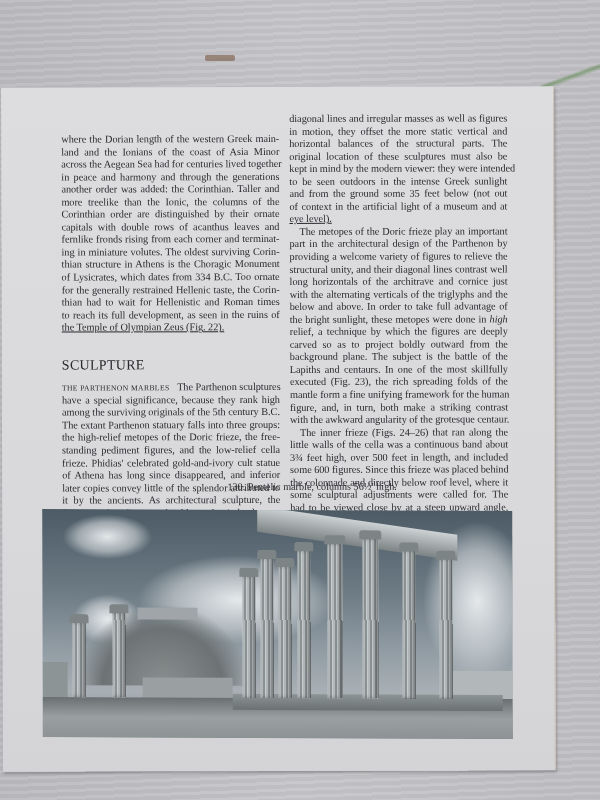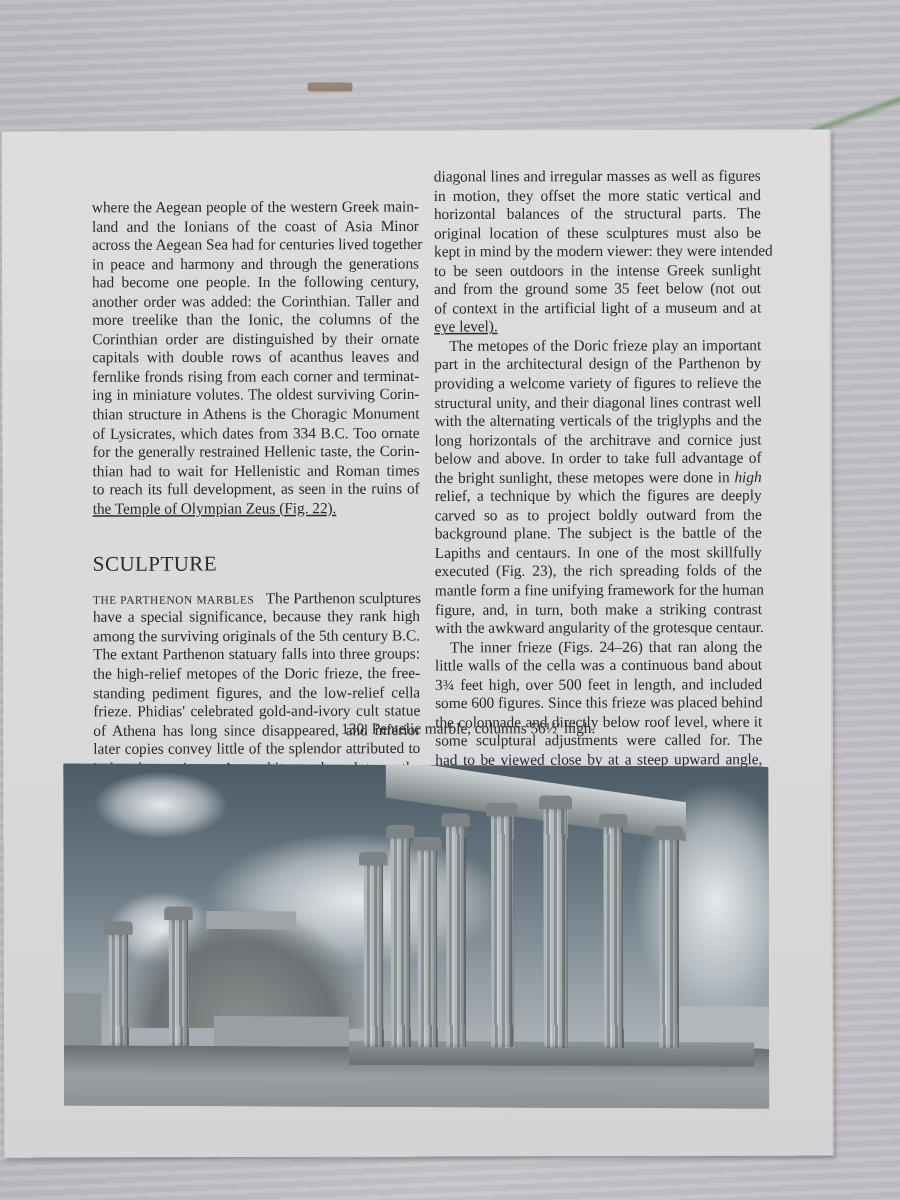--- a/index.html
+++ b/index.html
@@ -61,25 +61,24 @@
 </head>
 <body>
 
 <div class="table-surface"></div>
 <div class="stain"></div>
 <div class="leaf"></div>
 
 <div class="page">
 
   <div class="col col-left">
-    <span class="line">where the Aegean people of the western Greek main-</span>
+    <span class="line">where the Dorian length of the western Greek main-</span>
     <span class="line">land and the Ionians of the coast of Asia Minor</span>
     <span class="line">across the Aegean Sea had for centuries lived together</span>
     <span class="line">in peace and harmony and through the generations</span>
-    <span class="line">had become one people. In the following century,</span>
     <span class="line">another order was added: the Corinthian. Taller and</span>
     <span class="line">more treelike than the Ionic, the columns of the</span>
     <span class="line">Corinthian order are distinguished by their ornate</span>
     <span class="line">capitals with double rows of acanthus leaves and</span>
     <span class="line">fernlike fronds rising from each corner and terminat-</span>
     <span class="line">ing in miniature volutes. The oldest surviving Corin-</span>
     <span class="line">thian structure in Athens is the Choragic Monument</span>
     <span class="line">of Lysicrates, which dates from 334 B.C. Too ornate</span>
     <span class="line">for the generally restrained Hellenic taste, the Corin-</span>
     <span class="line">thian had to wait for Hellenistic and Roman times</span>
@@ -110,22 +109,22 @@
     <span class="line">kept in mind by the modern viewer: they were intended</span>
     <span class="line">to be seen outdoors in the intense Greek sunlight</span>
     <span class="line">and from the ground some 35 feet below (not out</span>
     <span class="line">of context in the artificial light of a museum and at</span>
     <span class="line last">eye level).</span>
 
     <span class="line indent">The metopes of the Doric frieze play an important</span>
     <span class="line">part in the architectural design of the Parthenon by</span>
     <span class="line">providing a welcome variety of figures to relieve the</span>
     <span class="line">structural unity, and their diagonal lines contrast well</span>
+    <span class="line">long horizontals of the architrave and cornice just</span>
     <span class="line">with the alternating verticals of the triglyphs and the</span>
-    <span class="line">long horizontals of the architrave and cornice just</span>
     <span class="line">below and above. In order to take full advantage of</span>
     <span class="line"><span>the bright sunlight, these metopes were done in</span> <em>high</em></span>
     <span class="line">relief, a technique by which the figures are deeply</span>
     <span class="line">carved so as to project boldly outward from the</span>
     <span class="line">background plane. The subject is the battle of the</span>
     <span class="line">Lapiths and centaurs. In one of the most skillfully</span>
     <span class="line">executed (Fig. 23), the rich spreading folds of the</span>
     <span class="line">mantle form a fine unifying framework for the human</span>
     <span class="line">figure, and, in turn, both make a striking contrast</span>
     <span class="line">with the awkward angularity of the grotesque centaur.</span>

